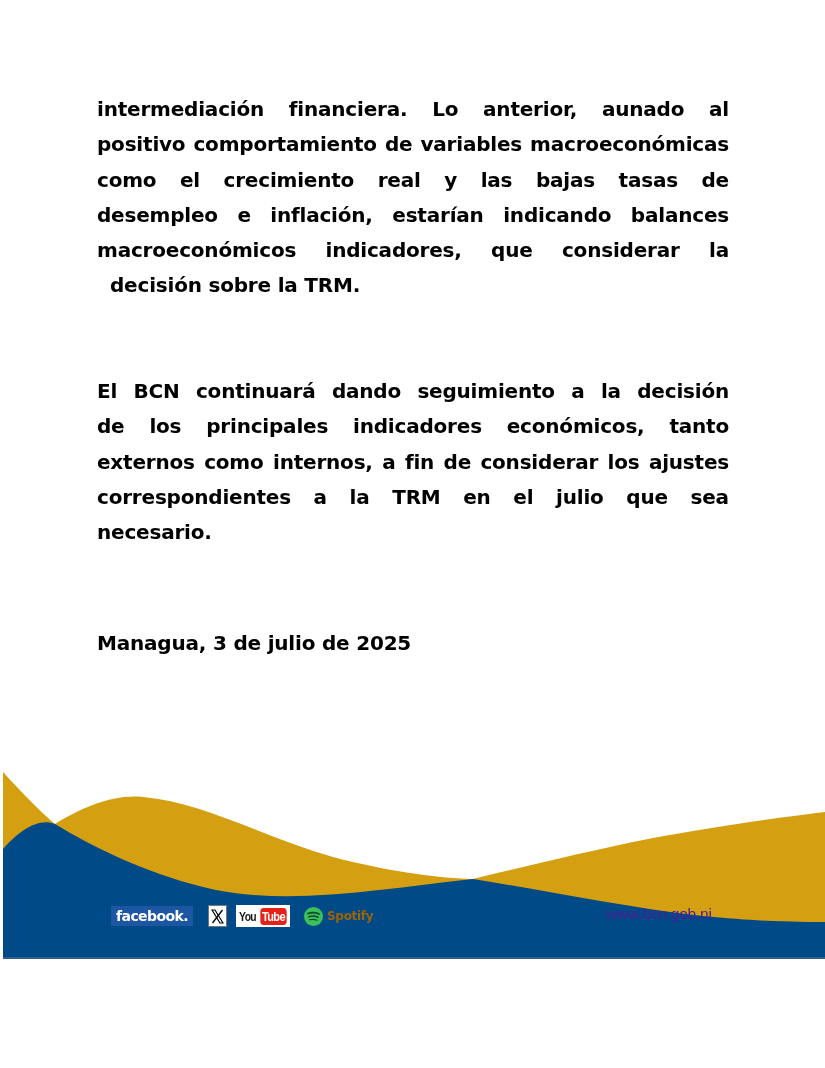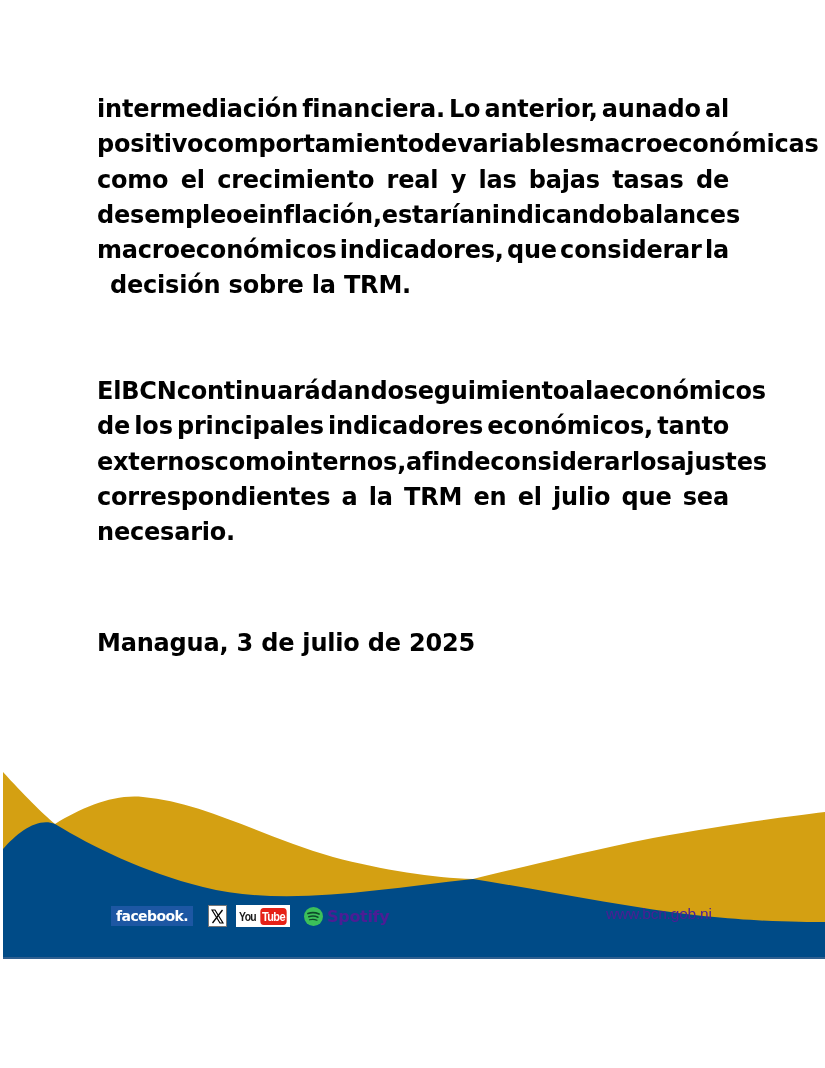--- a/index.html
+++ b/index.html
@@ -19,21 +19,21 @@
       position: absolute;
       left: 0; top: 0;
       width: 825px; height: 1068px;
       background: #ffffff;
     }
     .para {
       position: absolute;
       left: 97px;
       width: 632px;
       font-weight: bold;
-      font-size: 24px;
+      font-size: 20px;
       line-height: 35.3px;
       letter-spacing: -0.2px;
       text-align: justify;
       margin: 0;
     }
     .para .line {
       display: block;
       text-align: justify;
       text-align-last: justify;
       white-space: nowrap;
@@ -121,24 +121,24 @@
       border-radius: 4px;
       padding: 1px 2px;
       letter-spacing: -0.8px;
       transform: scaleX(0.85);
       display: inline-block;
     }
     .spotify {
       margin-left: 14px;
       display: flex;
       align-items: center;
-      color: #4c1d95;
+      color: #a16207;
       font-family: "DejaVu Sans", sans-serif;
       font-weight: bold;
-      font-size: 16px;
+      font-size: 12px;
       letter-spacing: -0.3px;
     }
     .spotify .circle {
       width: 19px;
       height: 19px;
       border-radius: 50%;
       background: #3cc05a;
       margin-right: 4px;
       display: flex;
       align-items: center;
@@ -220,21 +220,21 @@
   <div class="para" id="p2">
       <div class="line">
         <div class="line-inner">
           <span>El</span>
           <span>BCN</span>
           <span>continuará</span>
           <span>dando</span>
           <span>seguimiento</span>
           <span>a</span>
           <span>la</span>
-          <span>económicos</span>
+          <span>decisión</span>
         </div>
       </div>
       <div class="line">
         <div class="line-inner">
           <span>de</span>
           <span>los</span>
           <span>principales</span>
           <span>indicadores</span>
           <span>económicos,</span>
           <span>tanto</span>

